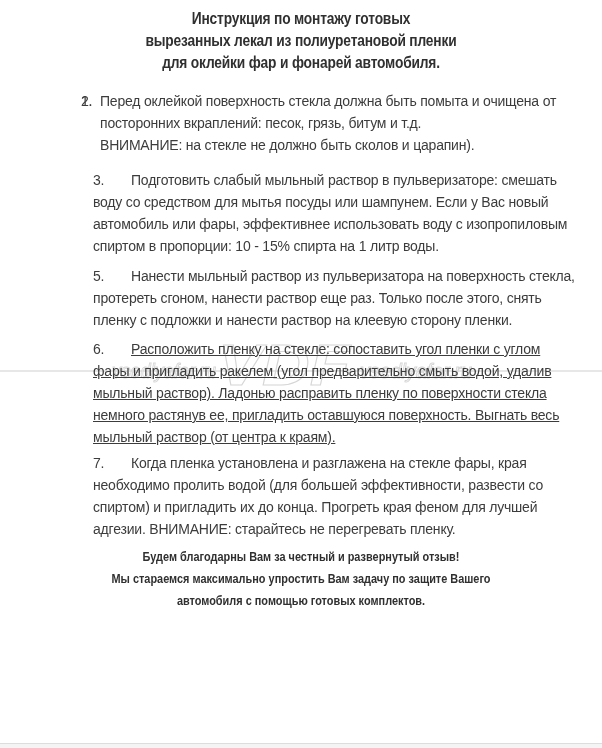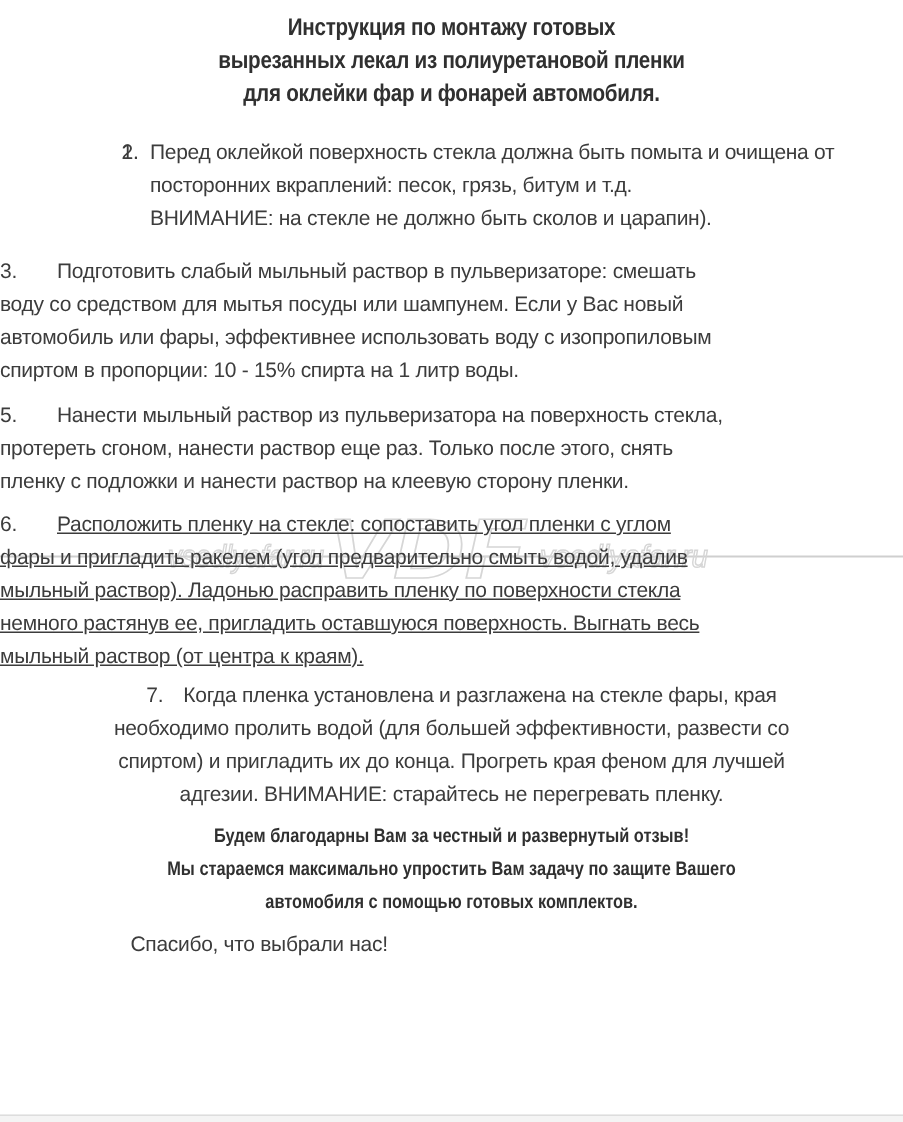--- a/index.html
+++ b/index.html
@@ -21,28 +21,28 @@
     transform:scaleX(0.86);transform-origin:center top;letter-spacing:-0.2px;
   }
   .li{
     position:relative;margin-left:100px;font-size:14px;line-height:22px;
     letter-spacing:-0.2px;
   }
   .li .num{position:absolute;left:-19px;top:0;}
   .li .txt{white-space:pre;}
   .li1{margin-top:16px;}
   .li2{margin-top:12px;}
-  .step{font-size:14px;line-height:22px;letter-spacing:-0.2px;}
+  .step{margin-left:93px;font-size:14px;line-height:22px;letter-spacing:-0.2px;}
   .step .num{display:inline-block;width:38px;}
   .step .txt{white-space:pre;}
   .s3{margin-top:13px;}
   .s4{margin-top:4px;}
   .s5{margin-top:8px;}
   .s6{margin-top:7px;text-decoration:underline;}
-  .s7{margin-top:4px;text-align:center;}
+  .s7{margin-top:4px;}
   .footer-bold{
     margin-top:6px;font-size:13px;font-weight:bold;line-height:22px;
     text-align:center;white-space:pre-line;color:#303030;
     transform:scaleX(0.84);transform-origin:center top;
   }
   .thanks{
     margin-top:6px;margin-left:87px;font-size:14px;line-height:22px;
     letter-spacing:-0.2px;white-space:pre;
   }
   .bottom-bar{
@@ -92,19 +92,18 @@
 
     <div class="step s7"><span class="num">7.</span><span class="txt">Когда пленка установлена и разглажена на стекле фары, края
 необходимо пролить водой (для большей эффективности, развести со
 спиртом) и пригладить их до конца. Прогреть края феном для лучшей
 адгезии. ВНИМАНИЕ: старайтесь не перегревать пленку.</span></div>
 
     <div class="footer-bold">Будем благодарны Вам за честный и развернутый отзыв!
 Мы стараемся максимально упростить Вам задачу по защите Вашего
 автомобиля с помощью готовых комплектов.</div>
 
-    <div class="thanks">Спасибо, что выбрали нас!</div>
 
   </div>
 
   <div class="bottom-bar"></div>
 
 </div>
 
 </body></html>

